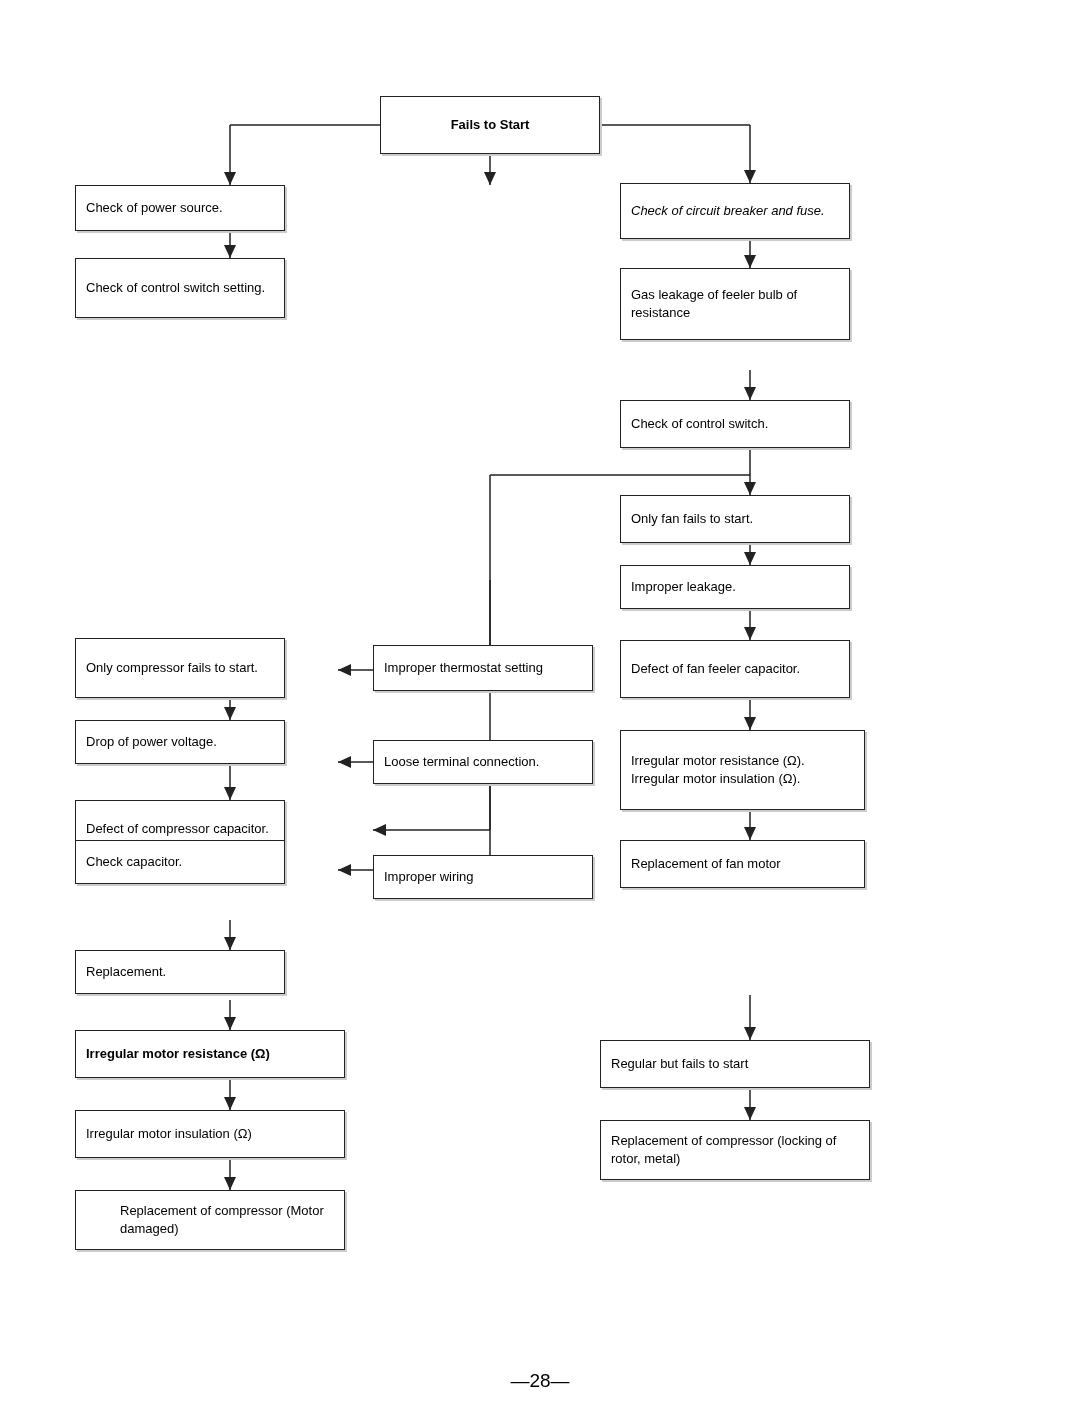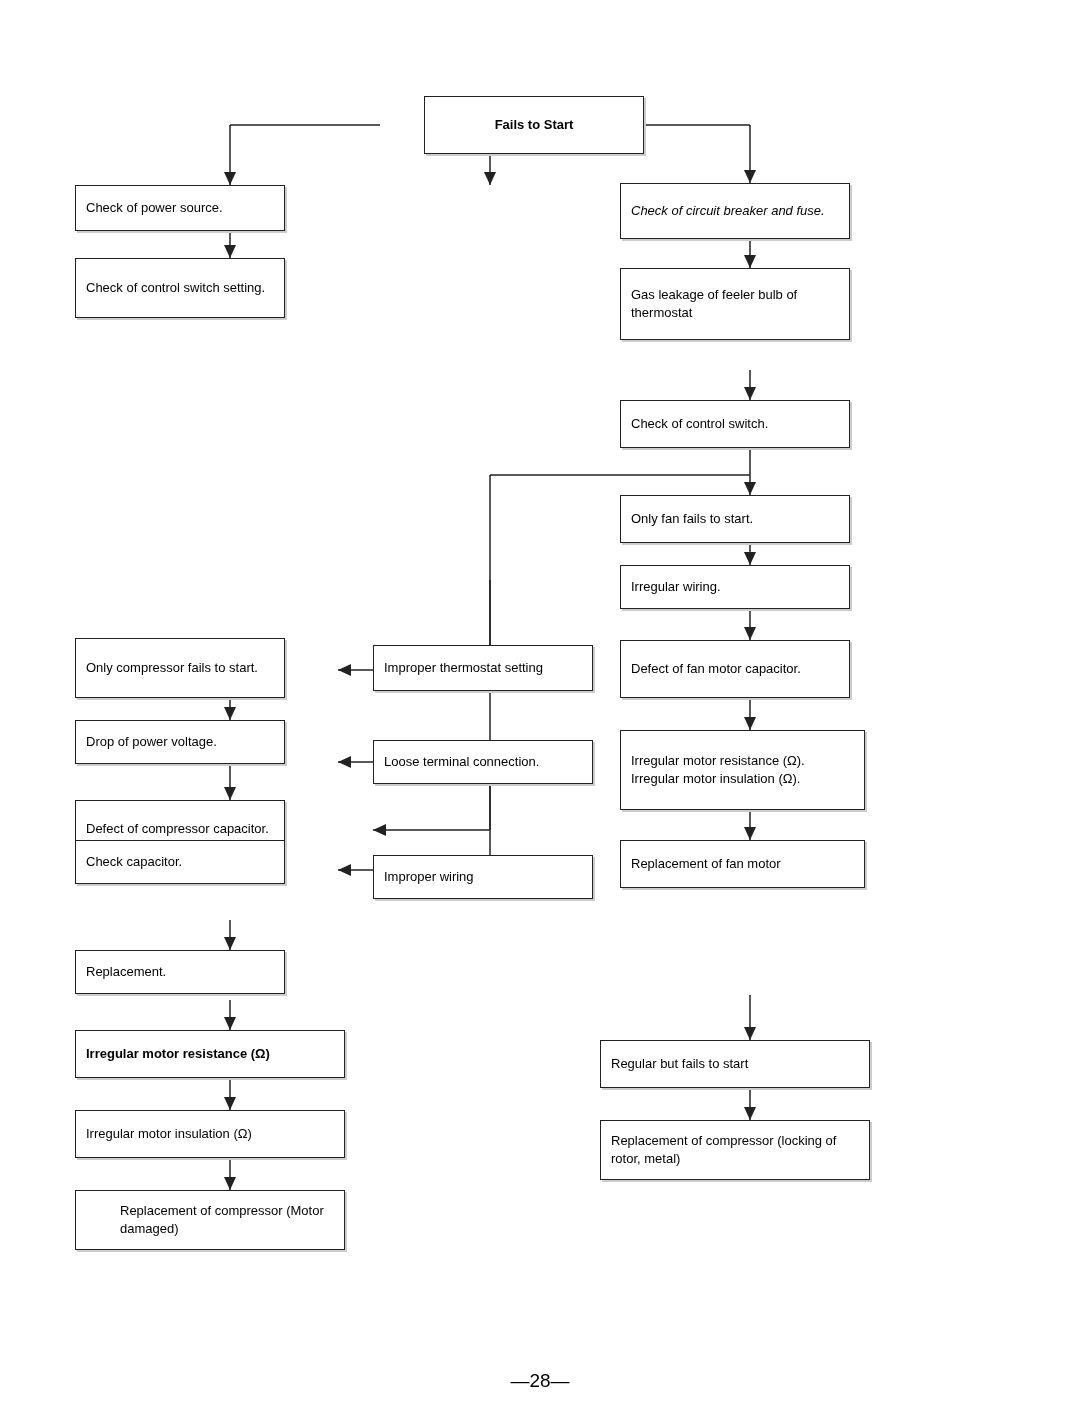--- a/index.html
+++ b/index.html
@@ -140,54 +140,54 @@
       <line x1="230" y1="1160" x2="230" y2="1190" stroke="#222" stroke-width="1.5"></line>
       <polygon points="230,1190 224,1177 236,1177" fill="#222"></polygon>
 
       <line x1="750" y1="995" x2="750" y2="1040" stroke="#222" stroke-width="1.5"></line>
       <polygon points="750,1040 744,1027 756,1027" fill="#222"></polygon>
 
       <line x1="750" y1="1090" x2="750" y2="1120" stroke="#222" stroke-width="1.5"></line>
       <polygon points="750,1120 744,1107 756,1107" fill="#222"></polygon>
     </svg>
 
-    <div class="box box-center" style="left:380px; top:96px; width:220px; height:58px; display:flex; align-items:center; justify-content:center;margin-left:44px;">
+    <div class="box box-center" style="left:380px; top:96px; width:220px; height:58px; display:flex; align-items:center; justify-content:center;">
       <span>Fails to Start</span>
     </div>
 
     <div class="box" style="left:75px; top:185px; width:210px; height:46px; display:flex; align-items:center;">
       <span>Check of power source.</span>
     </div>
 
     <div class="box" style="left:75px; top:258px; width:210px; height:60px; display:flex; align-items:center;">
       <span>Check of control switch setting.</span>
     </div>
 
     <div class="box" style="left:620px; top:183px; width:230px; height:56px; display:flex; align-items:center;font-style:italic;">
       <span>Check of circuit breaker and fuse.</span>
     </div>
 
     <div class="box" style="left:620px; top:268px; width:230px; height:72px; display:flex; align-items:center;">
-      <span style="white-space:normal;">Gas leakage of feeler bulb of thermostat</span>
+      <span style="white-space:normal;">Gas leakage of feeler bulb of resistance</span>
     </div>
 
     <div class="box" style="left:620px; top:400px; width:230px; height:48px; display:flex; align-items:center;">
       <span>Check of control switch.</span>
     </div>
 
     <div class="box" style="left:620px; top:495px; width:230px; height:48px; display:flex; align-items:center;">
       <span>Only fan fails to start.</span>
     </div>
 
     <div class="box" style="left:620px; top:565px; width:230px; height:44px; display:flex; align-items:center;">
-      <span>Irregular wiring.</span>
+      <span>Improper leakage.</span>
     </div>
 
     <div class="box" style="left:620px; top:640px; width:230px; height:58px; display:flex; align-items:center;">
-      <span>Defect of fan motor capacitor.</span>
+      <span>Defect of fan feeler capacitor.</span>
     </div>
 
     <div class="box" style="left:620px; top:730px; width:245px; height:80px; display:flex; align-items:center;">
       <span style="white-space:pre-line;">Irregular motor resistance (Ω).
 Irregular motor insulation (Ω).</span>
     </div>
 
     <div class="box" style="left:620px; top:840px; width:245px; height:48px; display:flex; align-items:center;">
       <span>Replacement of fan motor</span>
     </div>

